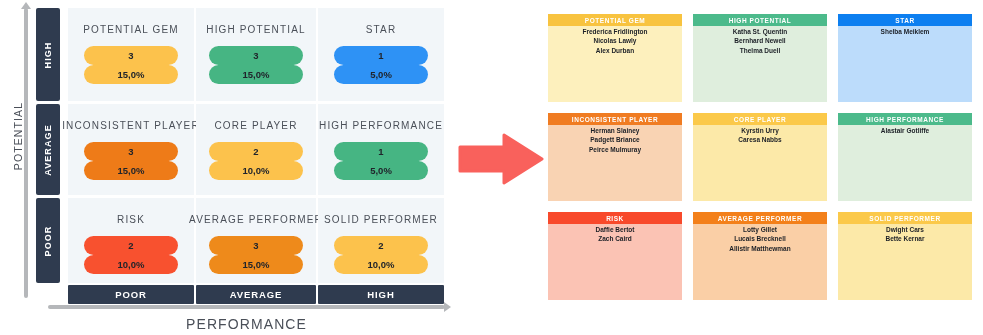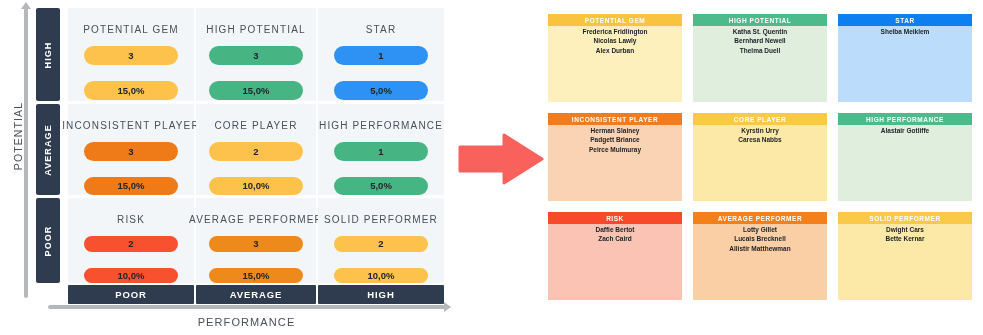--- a/index.html
+++ b/index.html
@@ -34,21 +34,21 @@
     position: absolute; left: 48px; top: 305px; width: 397px; height: 4px;
     background: #b5b7ba; border-radius: 2px;
   }
   .h-axis-arrow::after {
     content: ""; position: absolute; right: -6px; top: -3px;
     border-top: 5px solid transparent; border-bottom: 5px solid transparent;
     border-left: 7px solid #b5b7ba;
   }
   .h-axis-title {
     position: absolute; left: 48px; top: 316px; width: 397px;
-    text-align: center; font-size: 11px; letter-spacing: 1.1px; color: #4a4f58;
+    text-align: center; font-size: 14px; letter-spacing: 1.1px; color: #4a4f58;
   }
 
   .row-label {
     position: absolute; left: 36px; width: 24px;
     background: #2f3b4f; border-radius: 2px;
     display: flex; align-items: center; justify-content: center;
   }
   .row-label span {
     transform: rotate(-90deg); white-space: nowrap;
     color: #ffffff; font-size: 9px; font-weight: bold; letter-spacing: 1.1px;
@@ -69,21 +69,21 @@
     margin-top: 16px;
     font-size: 10px; letter-spacing: 1.15px; color: #4a4f58;
     text-align: center; white-space: nowrap;
   }
   .pill {
     width: 94px; height: 19px; border-radius: 10px;
     display: flex; align-items: center; justify-content: center;
     font-size: 9.5px; font-weight: bold; color: #20242b;
   }
   .pill.count { margin-top: 11px; }
-  .pill.pct   { margin-top: 16px; }
+  .pill.pct   { margin-top: 0; }
 
   
   #flow-arrow { position: absolute; left: 458px; top: 133px; width: 86px; height: 52px; }
   #flow-arrow svg { display: block; }
 
   
   #cards-panel { position: absolute; left: 548px; top: 14px; width: 428px; height: 294px; }
   .card {
     position: absolute; width: 134px; height: 88px;
     display: flex; flex-direction: column; overflow: hidden;

